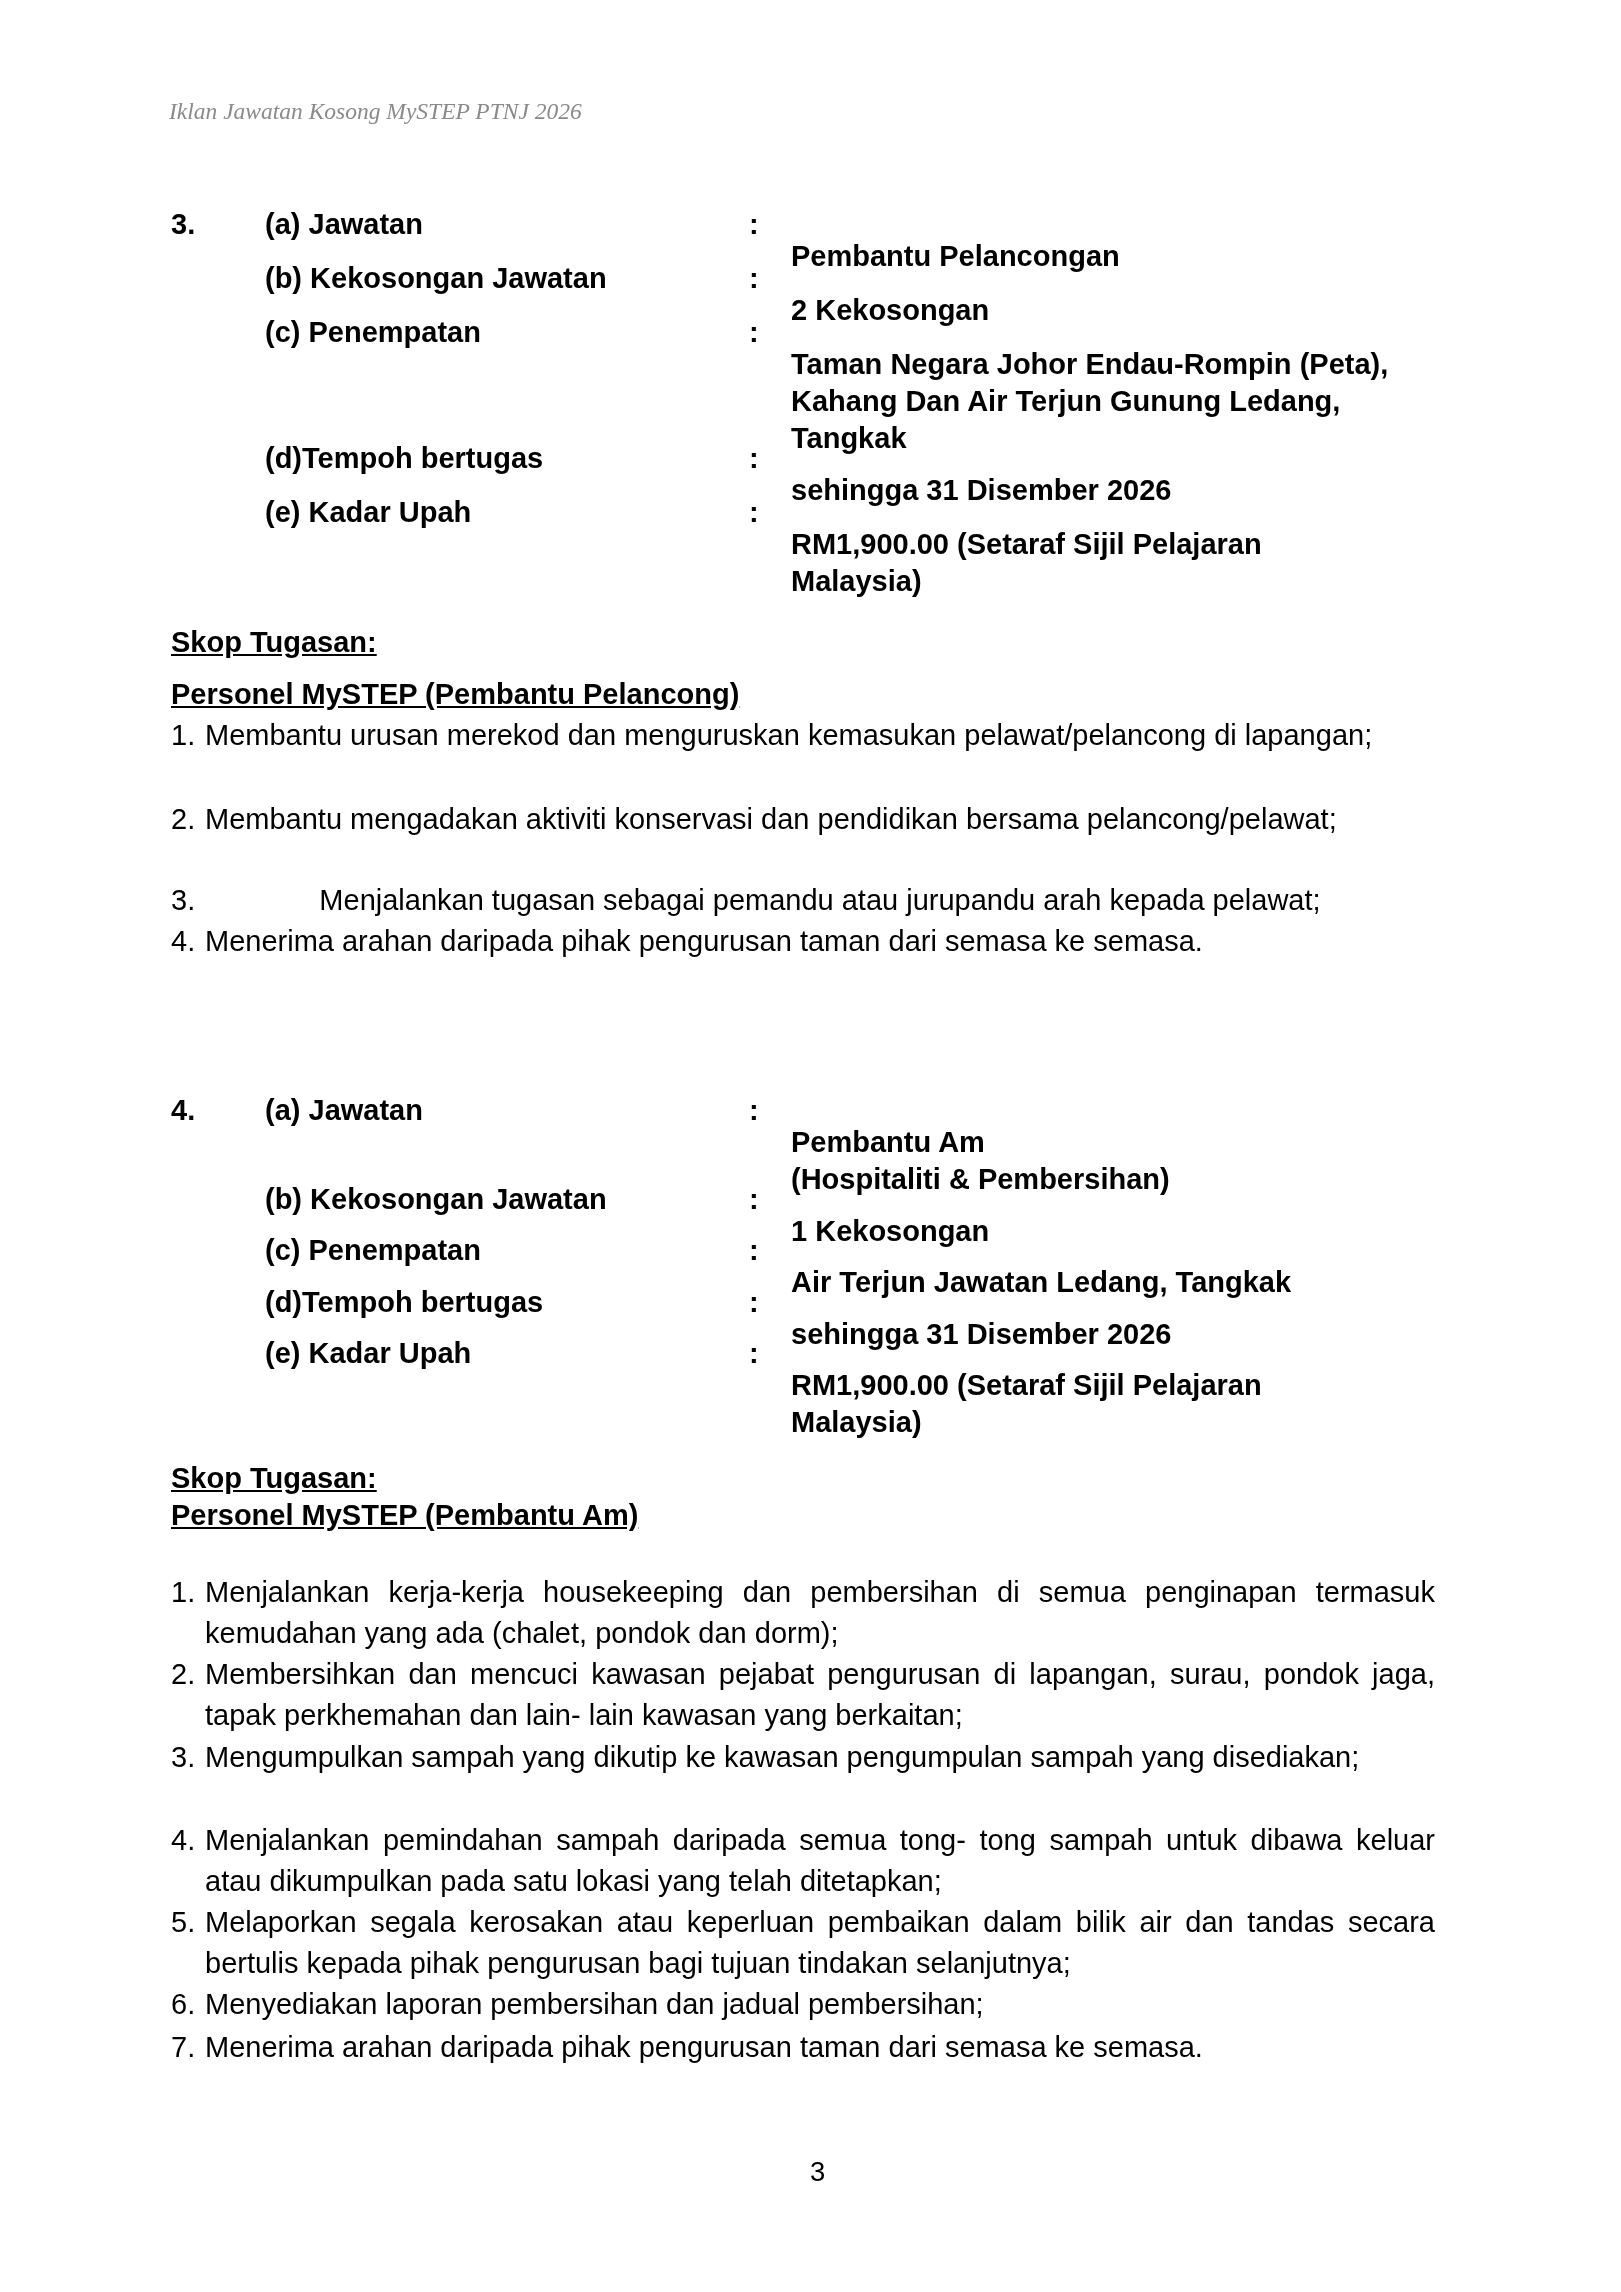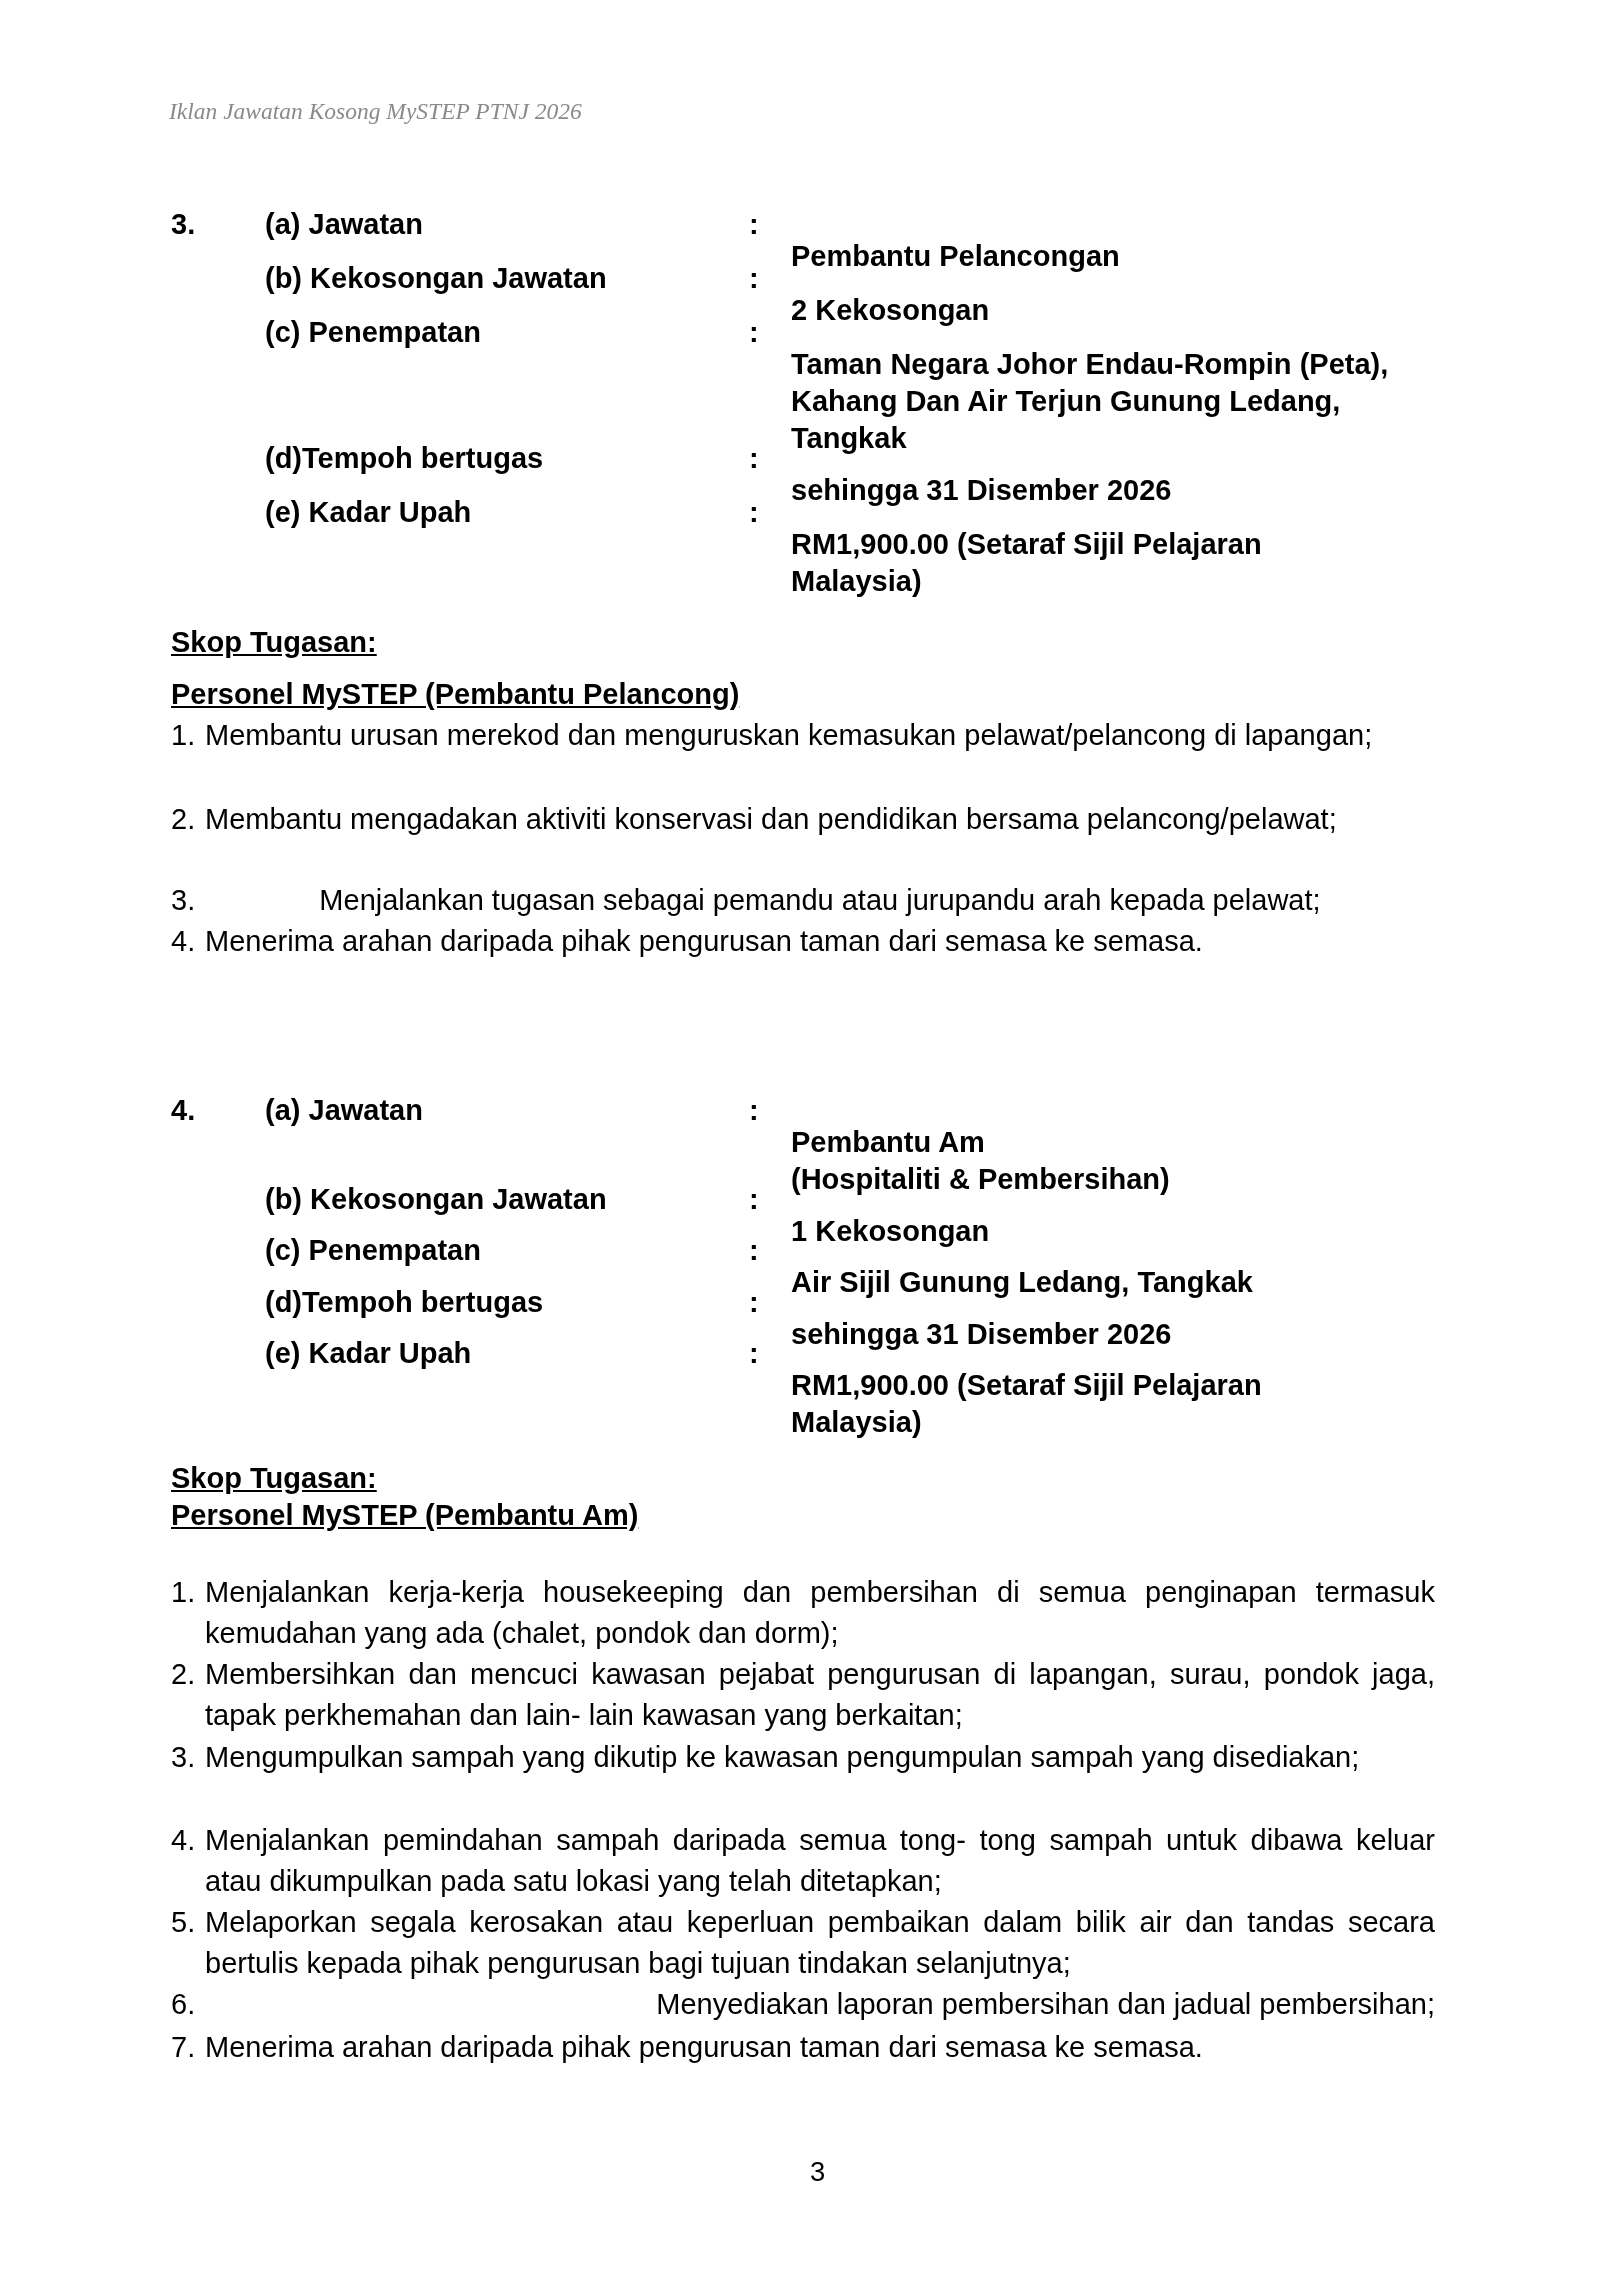--- a/index.html
+++ b/index.html
@@ -75,21 +75,21 @@
   <div class="abs b col" style="top:1092px">:</div>
   <div class="abs b val" style="top:1092px">Pembantu Am</div>
   <div class="abs b val" style="top:1129px">(Hospitaliti &amp; Pembersihan)</div>
 
   <div class="abs b lbl" style="top:1181px">(b) Kekosongan Jawatan</div>
   <div class="abs b col" style="top:1181px">:</div>
   <div class="abs b val" style="top:1181px">1 Kekosongan</div>
 
   <div class="abs b lbl" style="top:1232px">(c) Penempatan</div>
   <div class="abs b col" style="top:1232px">:</div>
-  <div class="abs b val" style="top:1232px">Air Sijil Gunung Ledang, Tangkak</div>
+  <div class="abs b val" style="top:1232px">Air Terjun Jawatan Ledang, Tangkak</div>
 
   <div class="abs b lbl" style="top:1284px">(d)Tempoh bertugas</div>
   <div class="abs b col" style="top:1284px">:</div>
   <div class="abs b val" style="top:1284px">sehingga 31 Disember 2026</div>
 
   <div class="abs b lbl" style="top:1335px">(e) Kadar Upah</div>
   <div class="abs b col" style="top:1335px">:</div>
   <div class="abs b val" style="top:1335px;width:549px">RM1,900.00 (Setaraf Sijil Pelajaran Malaysia)</div>
 
   <div class="abs b sec" style="top:1460px">Skop Tugasan:</div>
@@ -110,21 +110,21 @@
   <div class="li" style="top:1820px">
     <span class="n">4.</span>
     <span class="t">Menjalankan pemindahan sampah daripada semua tong- tong sampah untuk dibawa keluar atau dikumpulkan pada satu lokasi yang telah ditetapkan;</span>
   </div>
   <div class="li" style="top:1902px">
     <span class="n">5.</span>
     <span class="t">Melaporkan segala kerosakan atau keperluan pembaikan dalam bilik air dan tandas secara bertulis kepada pihak pengurusan bagi tujuan tindakan selanjutnya;</span>
   </div>
   <div class="li" style="top:1984px">
     <span class="n">6.</span>
-    <span class="t" style="text-align:right">Menyediakan laporan pembersihan dan jadual pembersihan;</span>
+    <span class="t" style="text-align:left">Menyediakan laporan pembersihan dan jadual pembersihan;</span>
   </div>
   <div class="li" style="top:2027px">
     <span class="n">7.</span>
     <span class="t" style="text-align:left">Menerima arahan daripada pihak pengurusan taman dari semasa ke semasa.</span>
   </div>
 </div>
 
 <div class="pg">3</div>
 
 

